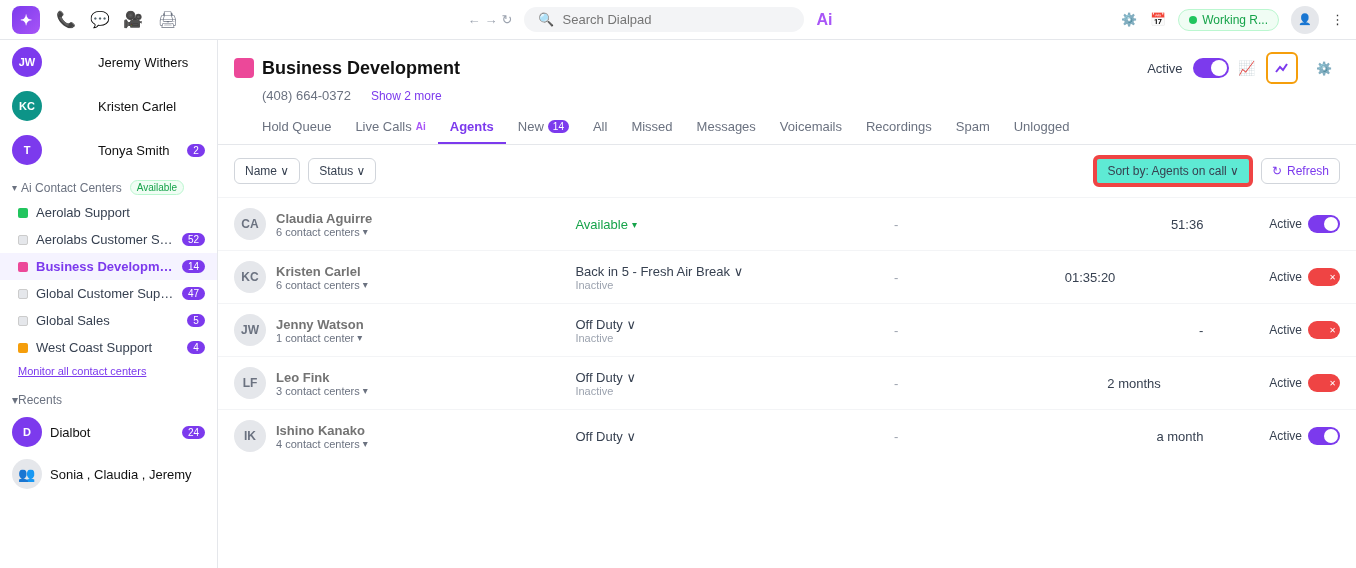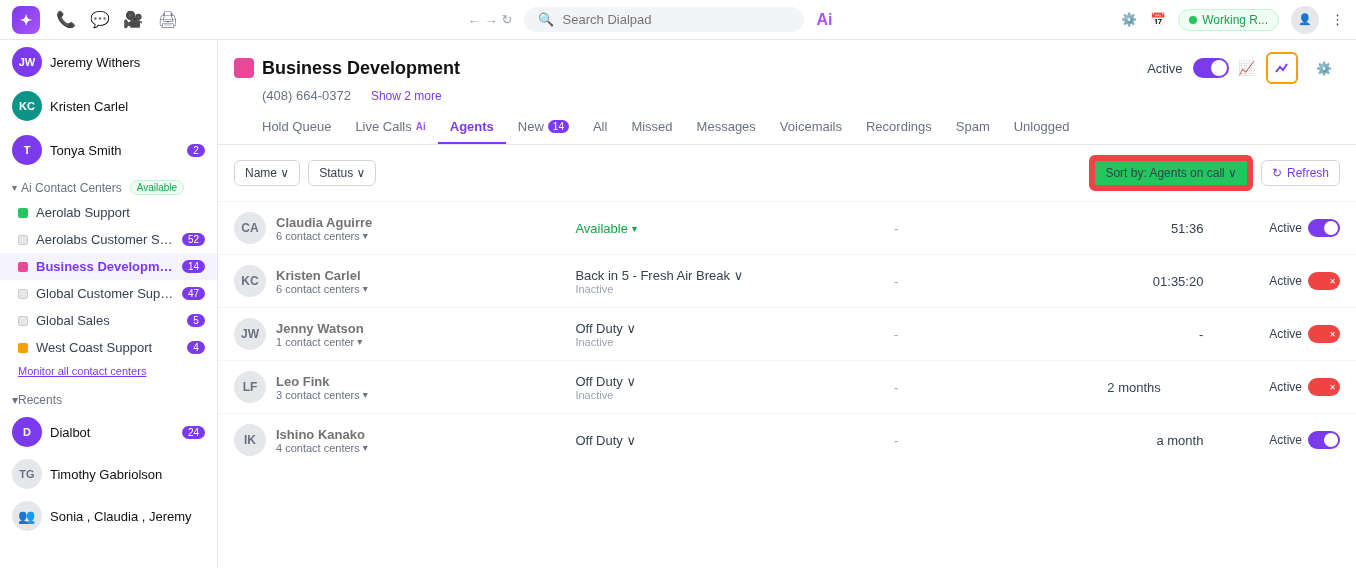--- a/index.html
+++ b/index.html
@@ -24,21 +24,21 @@
     
     .main { display: flex; flex: 1; overflow: hidden; }
 
     
     .sidebar { width: 218px; border-right: 1px solid #e5e7eb; overflow-y: auto; flex-shrink: 0; background: #fff; }
     .sidebar-contact { display: flex; align-items: center; gap: 8px; padding: 7px 12px; cursor: pointer; }
     .contact-avatar { width: 30px; height: 30px; border-radius: 50%; background: #e5e7eb; display: flex; align-items: center; justify-content: center; font-size: 11px; color: #6b7280; flex-shrink: 0; font-weight: 600; }
     .contact-avatar.purple { background: #7c3aed; color: white; }
     .contact-avatar.teal { background: #0d9488; color: white; }
     .contact-avatar.orange { background: #f97316; color: white; }
-    .contact-name { font-size: 13px; color: #111; flex: 1; }
+    .contact-name { font-size: 13px; color: #111; flex: 1; margin-left: 48px; }
     .badge { background: #7c3aed; color: white; border-radius: 10px; padding: 1px 6px; font-size: 10px; min-width: 18px; text-align: center; }
     .section-header { display: flex; align-items: center; padding: 8px 12px 4px; font-size: 12px; color: #6b7280; font-weight: 500; }
     .section-header .chevron { margin-right: 4px; font-size: 10px; }
     .available-badge { font-size: 10px; color: #16a34a; background: #f0fdf4; border: 1px solid #bbf7d0; border-radius: 8px; padding: 1px 6px; margin-left: 8px; }
     .sidebar-item { display: flex; align-items: center; padding: 6px 12px 6px 18px; cursor: pointer; gap: 8px; }
     .sidebar-item.active { background: #f5f3ff; }
     .sidebar-item.active .item-name { color: #7c3aed; font-weight: 600; }
     .color-dot { width: 10px; height: 10px; border-radius: 2px; flex-shrink: 0; }
     .item-name { font-size: 13px; color: #374151; flex: 1; white-space: nowrap; overflow: hidden; text-overflow: ellipsis; }
     .monitor-link { padding: 4px 12px 8px 18px; font-size: 11px; color: #7c3aed; cursor: pointer; text-decoration: underline; }
@@ -69,21 +69,21 @@
     .tab { padding: 8px 12px; font-size: 13px; color: #6b7280; cursor: pointer; border-bottom: 2px solid transparent; white-space: nowrap; display: flex; align-items: center; gap: 4px; }
     .tab.active { color: #7c3aed; border-bottom-color: #7c3aed; font-weight: 600; }
     .tab-badge { background: #7c3aed; color: white; border-radius: 10px; padding: 1px 5px; font-size: 10px; }
 
     
     .table-area { flex: 1; overflow-y: auto; }
     .table-controls { display: flex; align-items: center; padding: 10px 16px; gap: 8px; justify-content: space-between; }
     .filter-group { display: flex; gap: 8px; }
     .filter-btn { display: flex; align-items: center; gap: 4px; padding: 5px 10px; border: 1px solid #d1d5db; border-radius: 6px; font-size: 12px; color: #374151; cursor: pointer; background: #fff; }
     .sort-refresh { display: flex; align-items: center; gap: 8px; }
-    .sort-btn { display: flex; align-items: flex-end; gap: 6px; padding: 5px 10px; border: 6px solid #ef4444; border-radius: 6px; font-size: 12px; color: #374151; cursor: pointer; background: #22c55e; }
+    .sort-btn { display: flex; align-items: flex-end; gap: 6px; padding: 5px 10px; border: 4px solid #ef4444; border-radius: 6px; font-size: 12px; color: #374151; cursor: pointer; background: #5eead4; }
     .refresh-btn { display: flex; align-items: center; gap: 5px; padding: 5px 10px; border: 1px solid #d1d5db; border-radius: 6px; font-size: 12px; color: #7c3aed; cursor: pointer; background: #fff; }
 
     
     .agent-table { width: 100%; border-collapse: collapse; }
     .agent-row { border-top: 1px solid #f3f4f6; }
     .agent-cell { padding: 10px 16px; vertical-align: middle; }
     .agent-info { display: flex; align-items: center; gap: 10px; }
     .agent-avatar { width: 32px; height: 32px; border-radius: 50%; background: #e5e7eb; display: flex; align-items: center; justify-content: center; font-size: 12px; color: #6b7280; font-weight: 600; flex-shrink: 0; }
     .agent-name { font-size: 13px; font-weight: 600; color: #737373; }
     .agent-centers { font-size: 11px; color: #6b7280; display: flex; align-items: center; gap: 3px; cursor: pointer; }
@@ -195,24 +195,20 @@
     <div class="recents-header">
       <span class="chevron">▾</span>
       <span>Recents</span>
     </div>
     <div class="recent-item">
       <div class="contact-avatar purple">D</div>
       <span class="recent-name">Dialbot</span>
       <span class="badge">24</span>
     </div>
     <div class="recent-item">
-      <div class="contact-avatar">TG</div>
-      <span class="recent-name">Timothy Gabriolson</span>
-    </div>
-    <div class="recent-item">
       <div class="contact-avatar" style="font-size:14px;">👥</div>
       <span class="recent-name">Sonia , Claudia , Jeremy</span>
     </div>
 
   </div>
 
   <div class="content-wrapper">
     <div class="content">
 
       <div class="content-header">
@@ -336,21 +332,21 @@
         </div>
       </div>
     </td>
     <td class="agent-cell" style="width:28%;">
       <div class="status-other">Back in 5 - Fresh Air Break ∨</div>
     <div class="status-sub">Inactive</div>
     </td>
     <td class="agent-cell" style="width:15%;">
       <span class="dash">-</span>
     </td>
-    <td class="agent-cell" style="width:15%;text-align:right;">
+    <td class="agent-cell" style="width:15%;text-align:left;">
       <span class="time-val">01:35:20</span>
     </td>
     <td class="agent-cell" style="width:12%;text-align:right;">
       <div style="display:flex;align-items:center;gap:6px;justify-content:flex-end;">
       <span style="font-size:12px;color:#374151;">Active</span>
       <div class="toggle-x"></div>
     </div>
     </td>
   </tr>
               <tr class="agent-row">

